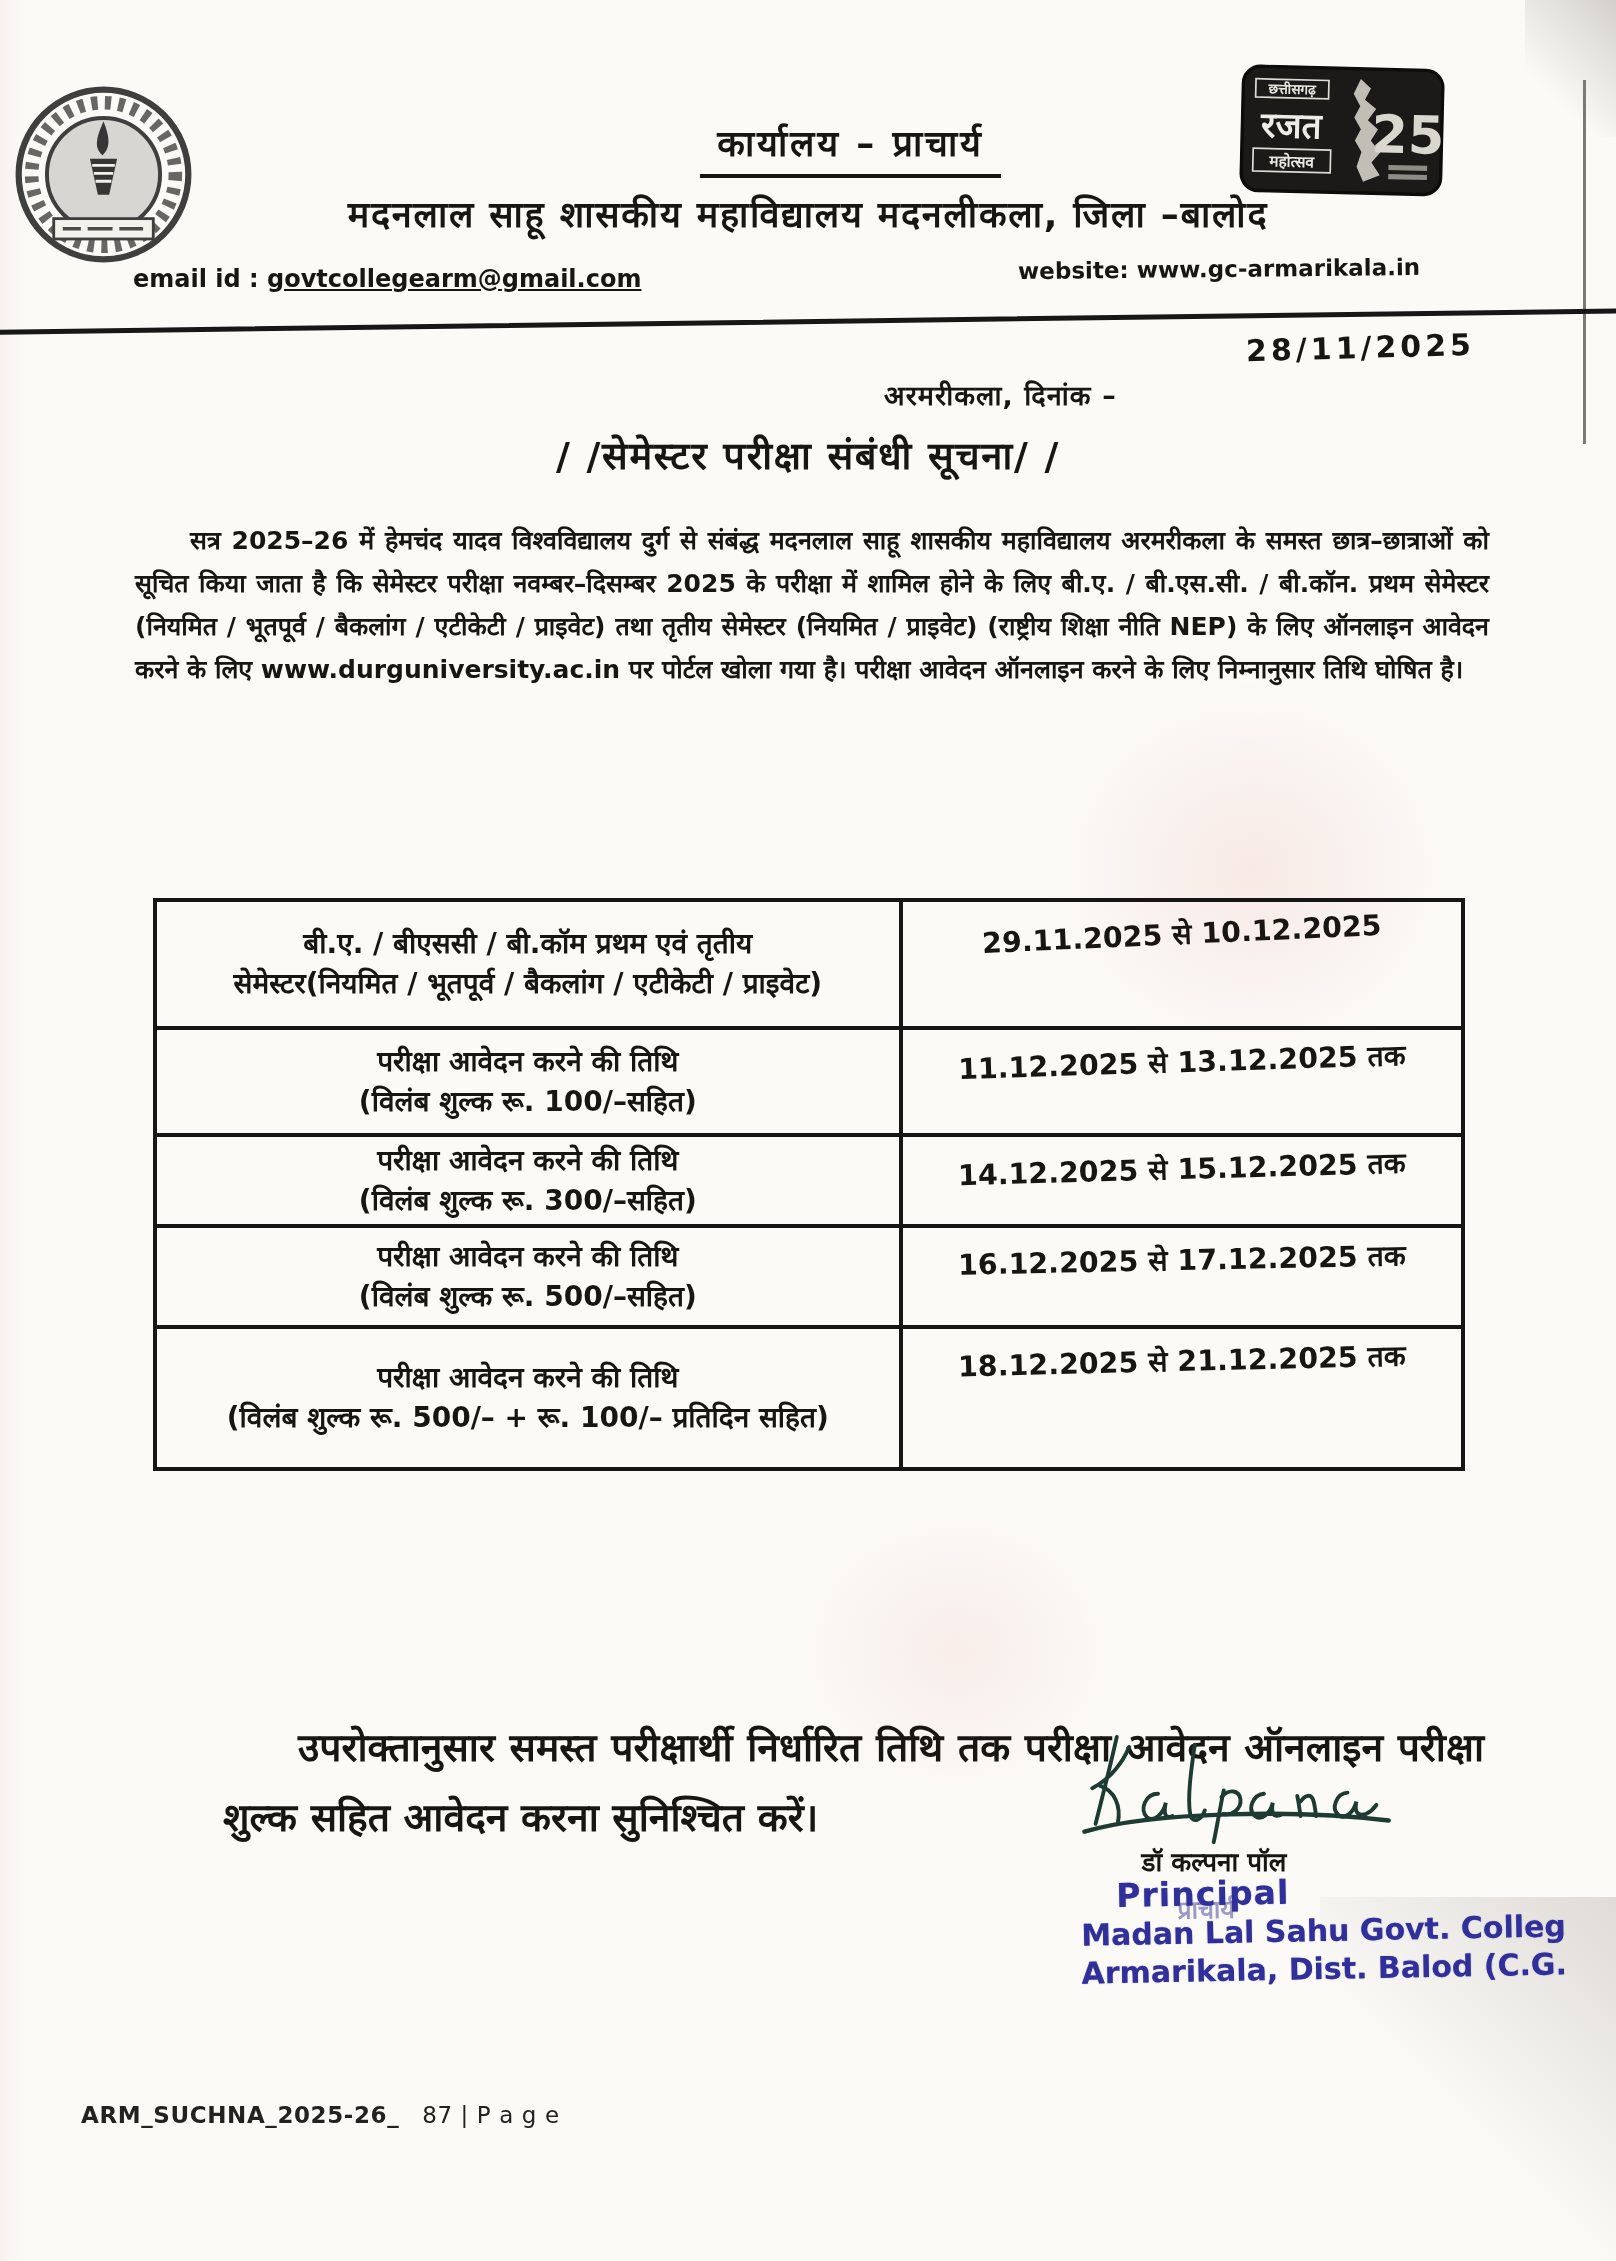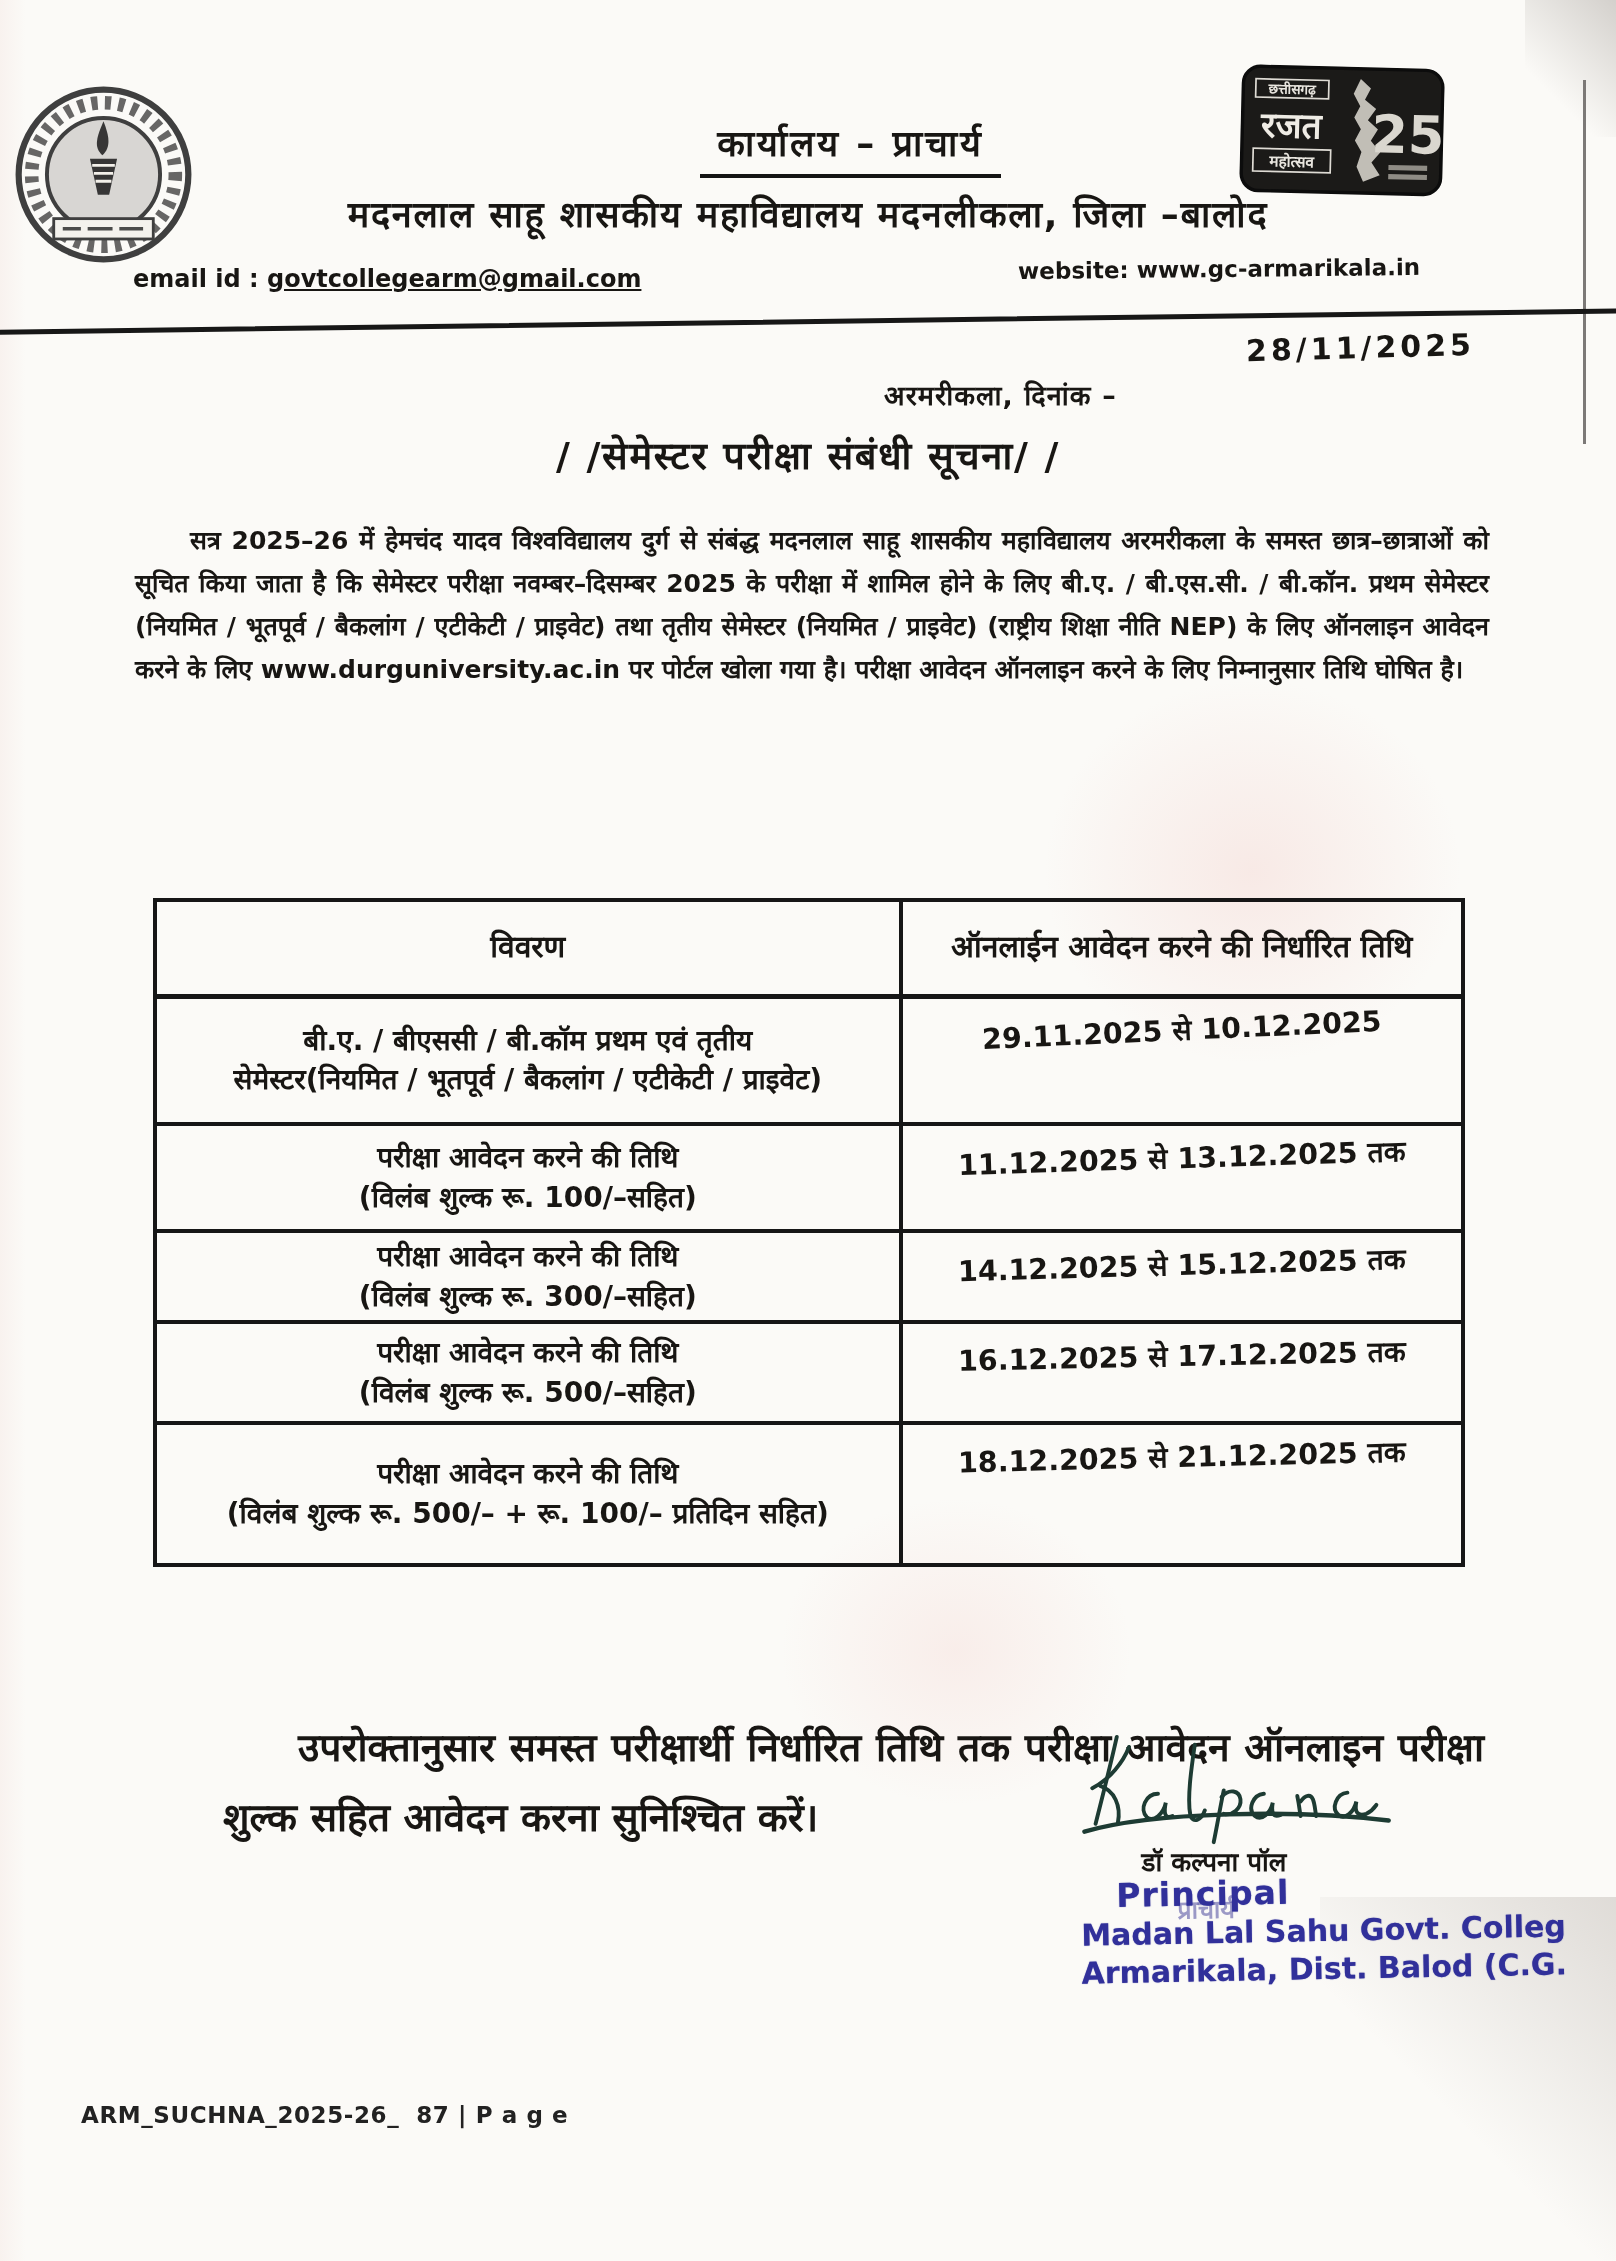--- a/index.html
+++ b/index.html
@@ -51,21 +51,21 @@
   .sig-svg{position:absolute;left:1058px;top:1728px;width:356px;height:117px;}
   .sig-name{position:absolute;left:1069px;top:1843px;width:290px;text-align:center;font-size:26px;font-weight:bold;}
 
   .stamp{position:absolute;left:962px;top:1872px;width:723px;text-align:center;color:#31309a;transform:rotate(-1.1deg);}
   .stamp-overlay{position:absolute;left:0;top:17px;width:100%;transform:translateX(-117px);color:rgba(92,88,165,.60);font-size:25px;font-weight:bold;}
   .stamp-title{position:relative;display:block;transform:translateX(-120px);font-size:33px;font-weight:bold;letter-spacing:1.1px;text-shadow:0 0 1.1px rgba(49,48,154,.7);}
   .stamp-line{display:block;font-size:30px;font-weight:bold;margin-top:2.3px;text-shadow:0 0 1.1px rgba(49,48,154,.6);}
 
   .footer{position:absolute;left:81px;top:2102px;font-size:23px;letter-spacing:0.6px;color:#222;}
   .footer .ref{font-weight:bold;}
-  .footer .pg{font-weight:bold;margin-left:9px;}
+  .footer .pg{font-weight:normal;margin-left:15px;}
 </style>
 </head>
 <body>
 
 <div class="artifact left-tint"></div>
 <div class="artifact edge-line"></div>
 <div class="artifact blotch1"></div>
 <div class="artifact blotch2"></div>
 <div class="artifact corner-noise"></div>
 <div class="artifact top-right-noise"></div>
@@ -114,24 +114,20 @@
 
 <div class="notice-title">/ /सेमेस्टर परीक्षा संबंधी सूचना/ /</div>
 <div class="body-para">सत्र 2025–26 में हेमचंद यादव विश्वविद्यालय दुर्ग से संबंद्ध मदनलाल साहू शासकीय महाविद्यालय अरमरीकला के समस्त छात्र–छात्राओं को सूचित किया जाता है कि सेमेस्टर परीक्षा नवम्बर–दिसम्बर 2025 के परीक्षा में शामिल होने के लिए बी.ए. / बी.एस.सी. / बी.कॉन. प्रथम सेमेस्टर (नियमित / भूतपूर्व / बैकलांग / एटीकेटी / प्राइवेट) तथा तृतीय सेमेस्टर (नियमित / प्राइवेट) (राष्ट्रीय शिक्षा नीति NEP) के लिए ऑनलाइन आवेदन करने के लिए www.durguniversity.ac.in पर पोर्टल खोला गया है। परीक्षा आवेदन  ऑनलाइन करने के लिए निम्नानुसार तिथि घोषित है।</div>
 
 <table class="sched">
   <colgroup>
       <col style="width:57%">
       <col style="width:43%">
     </colgroup>
   <tbody>
-      <tr class="rh">
-    <th>विवरण</th>
-    <th>ऑनलाईन आवेदन करने की निर्धारित तिथि</th>
-  </tr>
   <tr class="r1">
     <td class="desc">
       <div>बी.ए. / बीएससी / बी.कॉम प्रथम एवं तृतीय</div>
       <div>सेमेस्टर(नियमित / भूतपूर्व / बैकलांग  /  एटीकेटी / प्राइवेट)</div>
     </td>
     <td class="date">
       <span class="date-text" style="transform:rotate(-2.6deg)">29.11.2025 से 10.12.2025</span>
     </td>
   </tr>
   <tr class="r2">

